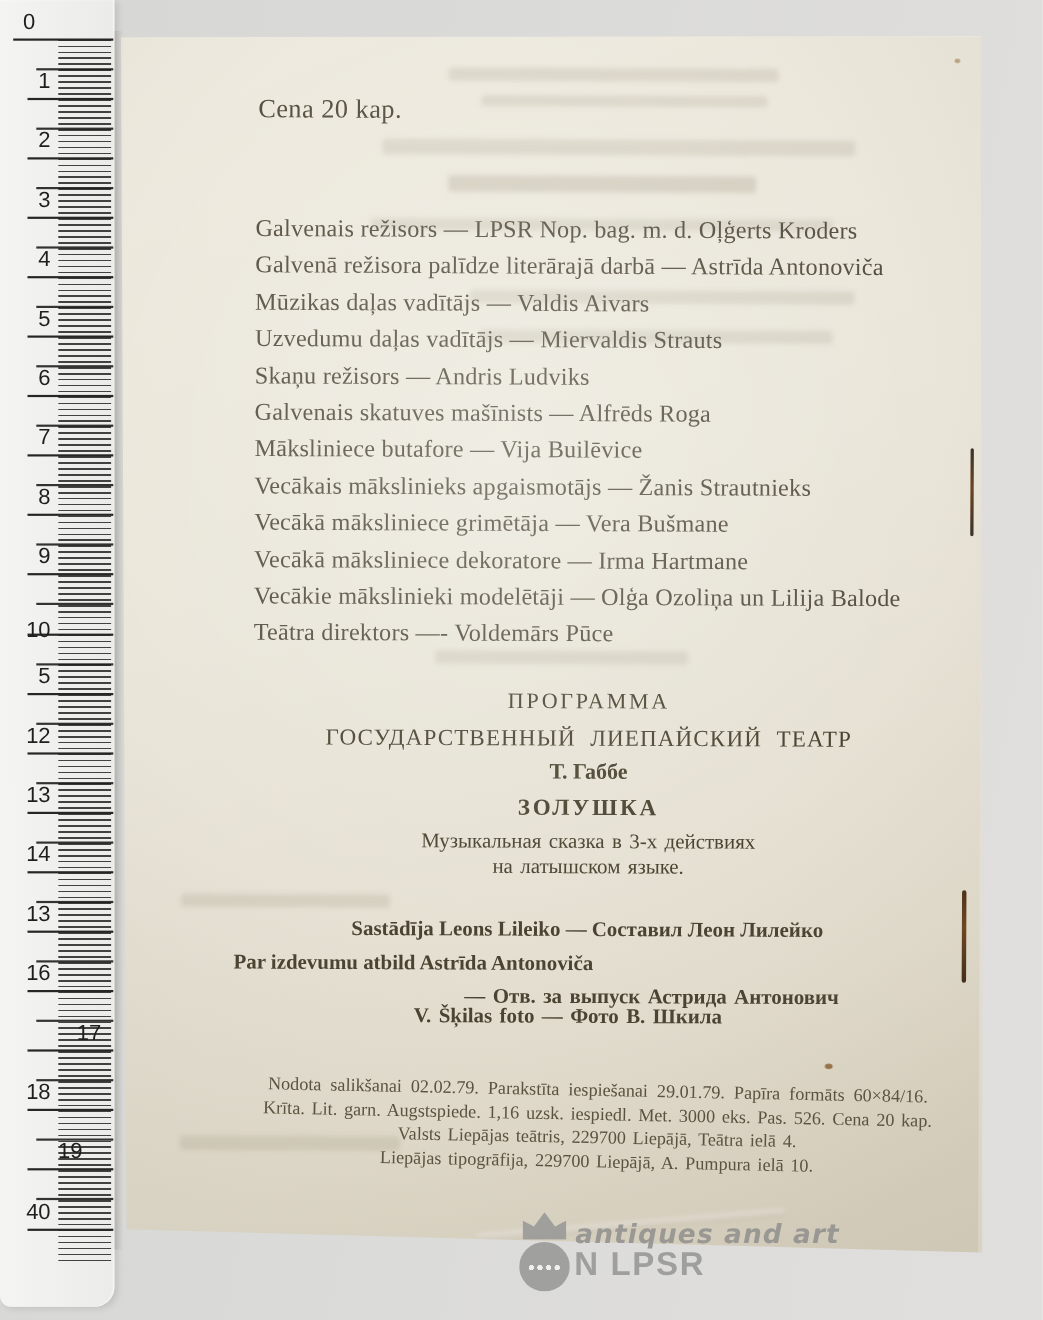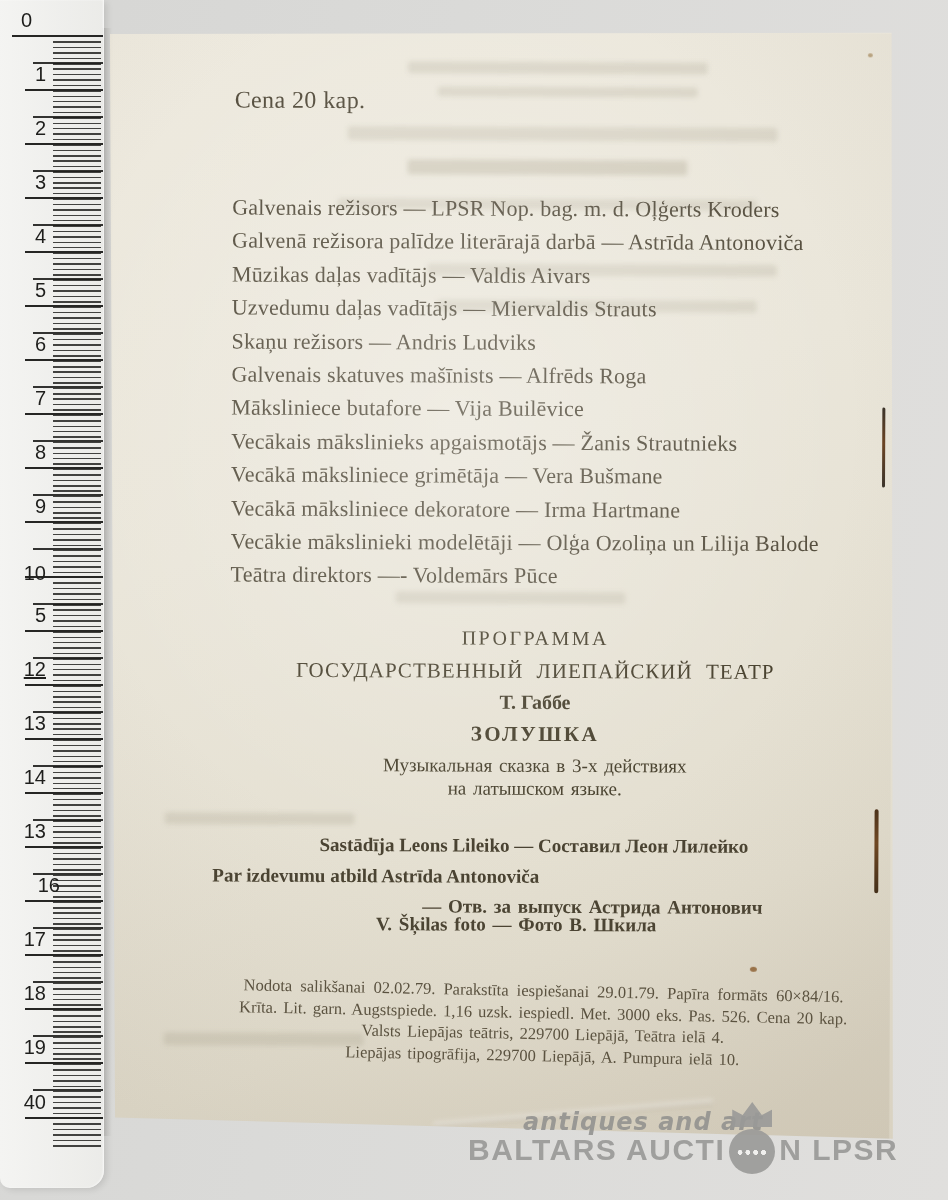--- a/index.html
+++ b/index.html
@@ -194,51 +194,50 @@
         <div class="cm-line" style="top: 521.4px;"></div>
         <div class="cm-num" style="top: 495.4px;">9</div>
         <div class="half-line" style="top: 548.45px;"></div>
         <div class="cm-line" style="top: 575.5px;"></div>
         <div class="cm-num" style="top: 549.5px; margin-top: 12px;">10</div>
         <div class="half-line" style="top: 602.55px;"></div>
         <div class="cm-line" style="top: 629.6px;"></div>
         <div class="cm-num" style="top: 603.6px;">5</div>
         <div class="half-line" style="top: 656.65px;"></div>
         <div class="cm-line" style="top: 683.7px;"></div>
-        <div class="cm-num" style="top: 657.7px; text-decoration: underline;">12</div>
+        <div class="cm-num" style="top: 657.7px;">12</div>
         <div class="half-line" style="top: 710.75px;"></div>
         <div class="cm-line" style="top: 737.8px;"></div>
         <div class="cm-num" style="top: 711.8px;">13</div>
         <div class="half-line" style="top: 764.85px;"></div>
         <div class="cm-line" style="top: 791.9px;"></div>
         <div class="cm-num" style="top: 765.9px;">14</div>
         <div class="half-line" style="top: 818.95px;"></div>
         <div class="cm-line" style="top: 846px;"></div>
         <div class="cm-num" style="top: 820px;">13</div>
         <div class="half-line" style="top: 873.05px;"></div>
         <div class="cm-line" style="top: 900.1px;"></div>
-        <div class="cm-num" style="top: 874.1px; padding-left: 14px;">16</div>
+        <div class="cm-num" style="top: 874.1px;">16</div>
         <div class="half-line" style="top: 927.15px;"></div>
         <div class="cm-line" style="top: 954.2px;"></div>
-        <div class="cm-num" style="top: 928.2px;">17</div>
+        <div class="cm-num" style="top: 928.2px; padding-left: 46px;">17</div>
         <div class="half-line" style="top: 981.25px;"></div>
         <div class="cm-line" style="top: 1008.3px;"></div>
         <div class="cm-num" style="top: 982.3px;">18</div>
         <div class="half-line" style="top: 1035.35px;"></div>
         <div class="cm-line" style="top: 1062.4px;"></div>
-        <div class="cm-num" style="top: 1036.4px;">19</div>
+        <div class="cm-num" style="top: 1036.4px; padding-left: 29px;">19</div>
         <div class="half-line" style="top: 1089.45px;"></div>
         <div class="cm-line" style="top: 1116.5px;"></div>
         <div class="cm-num" style="top: 1090.5px;">40</div>
       </div>
   </div>
 
   <div class="wm wm-script">antiques and art</div>
   <div class="wm wm-big">
-    <span>BALTARS AUCTI</span>
     <span class="wm-logo">
       <span class="wm-crown"></span>
       <span class="wm-ball"></span>
     </span>
     <span>N LPSR</span>
   </div>
 
 </div>
 
 </body></html>

